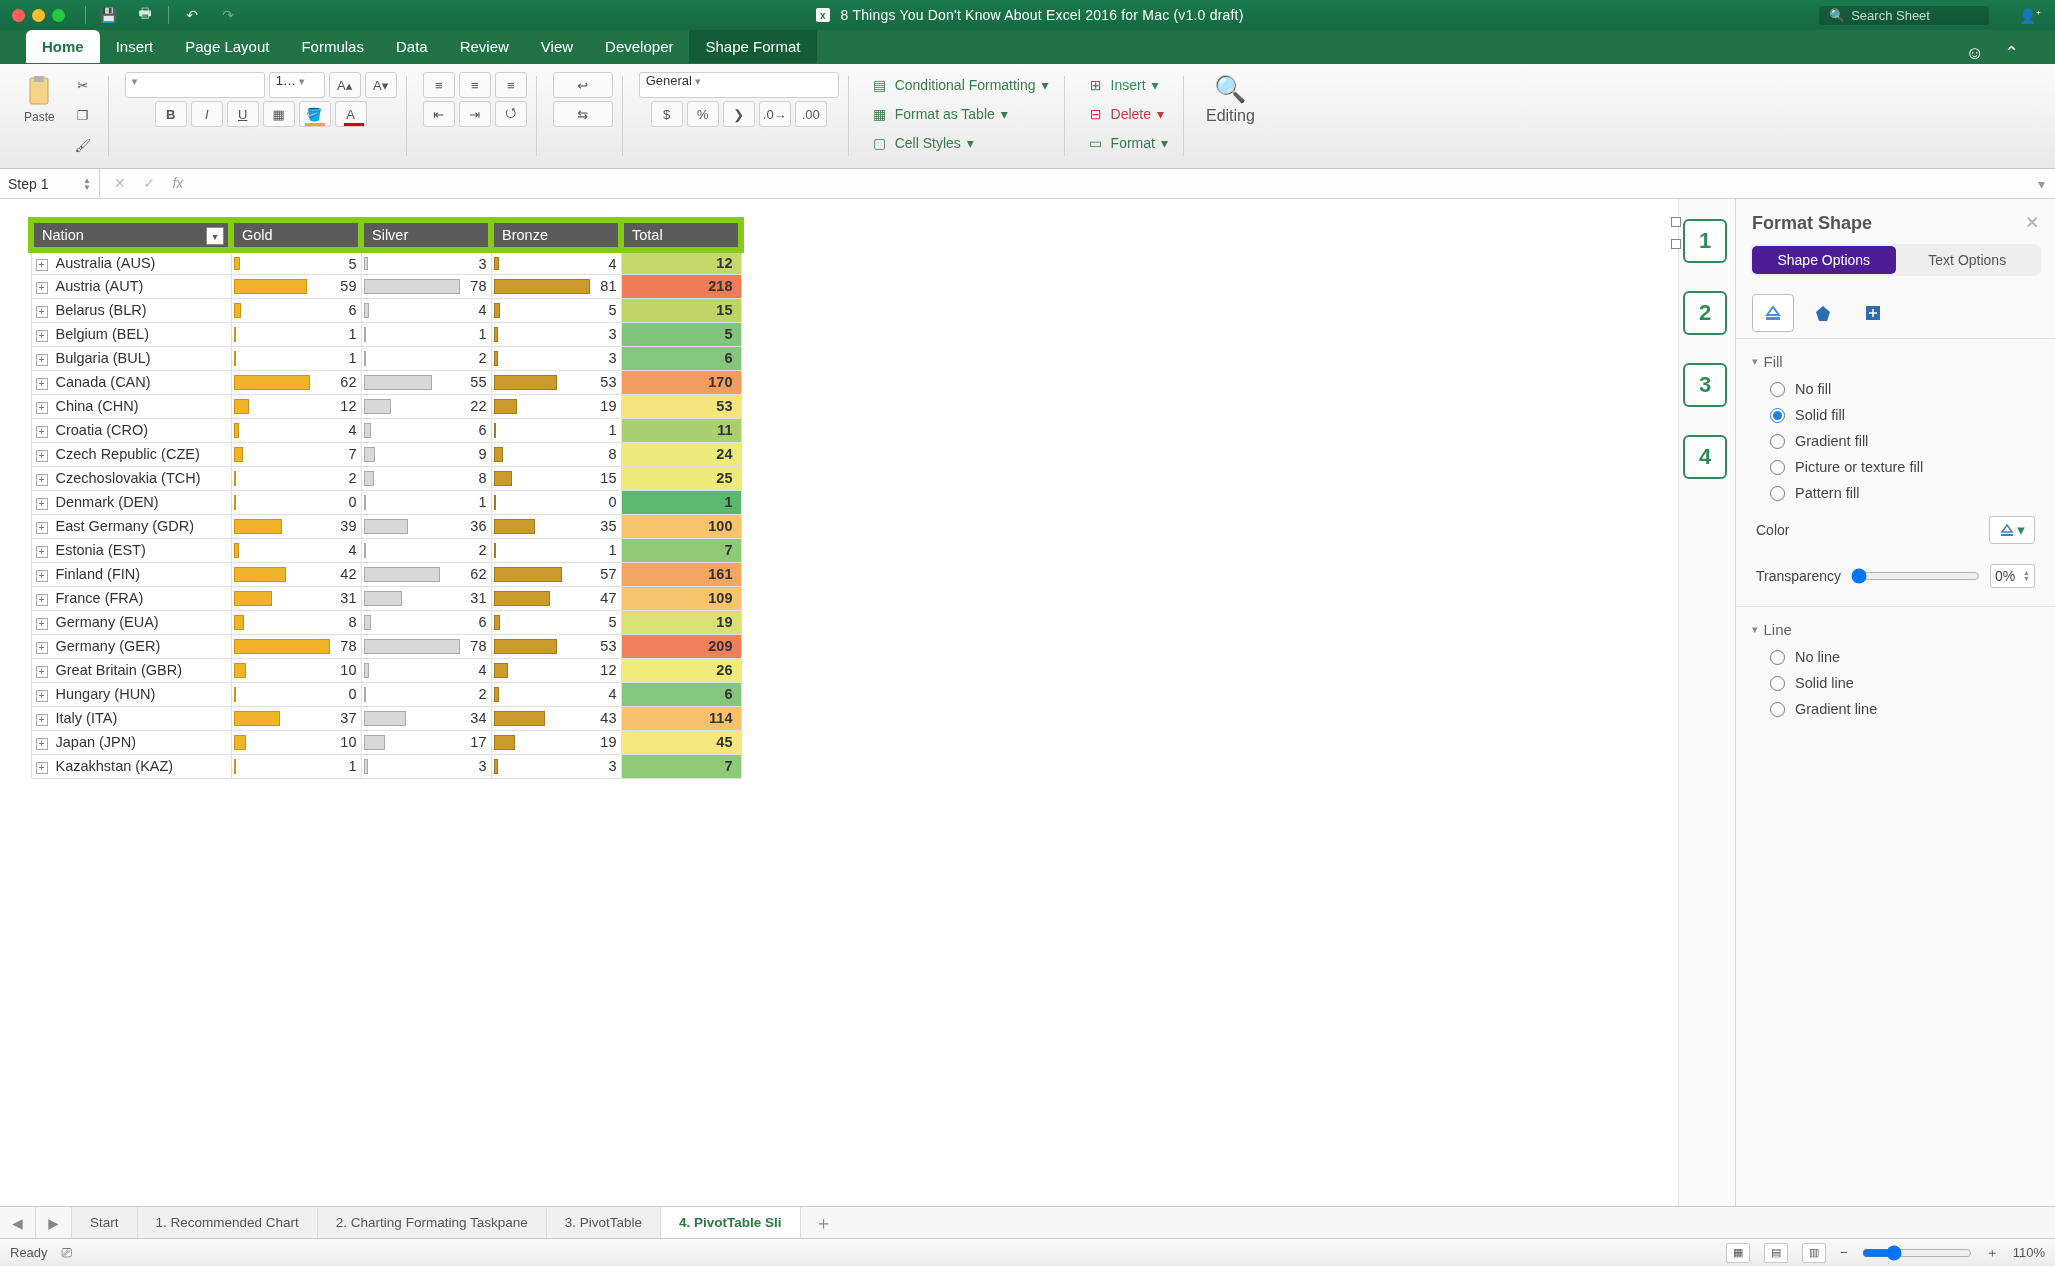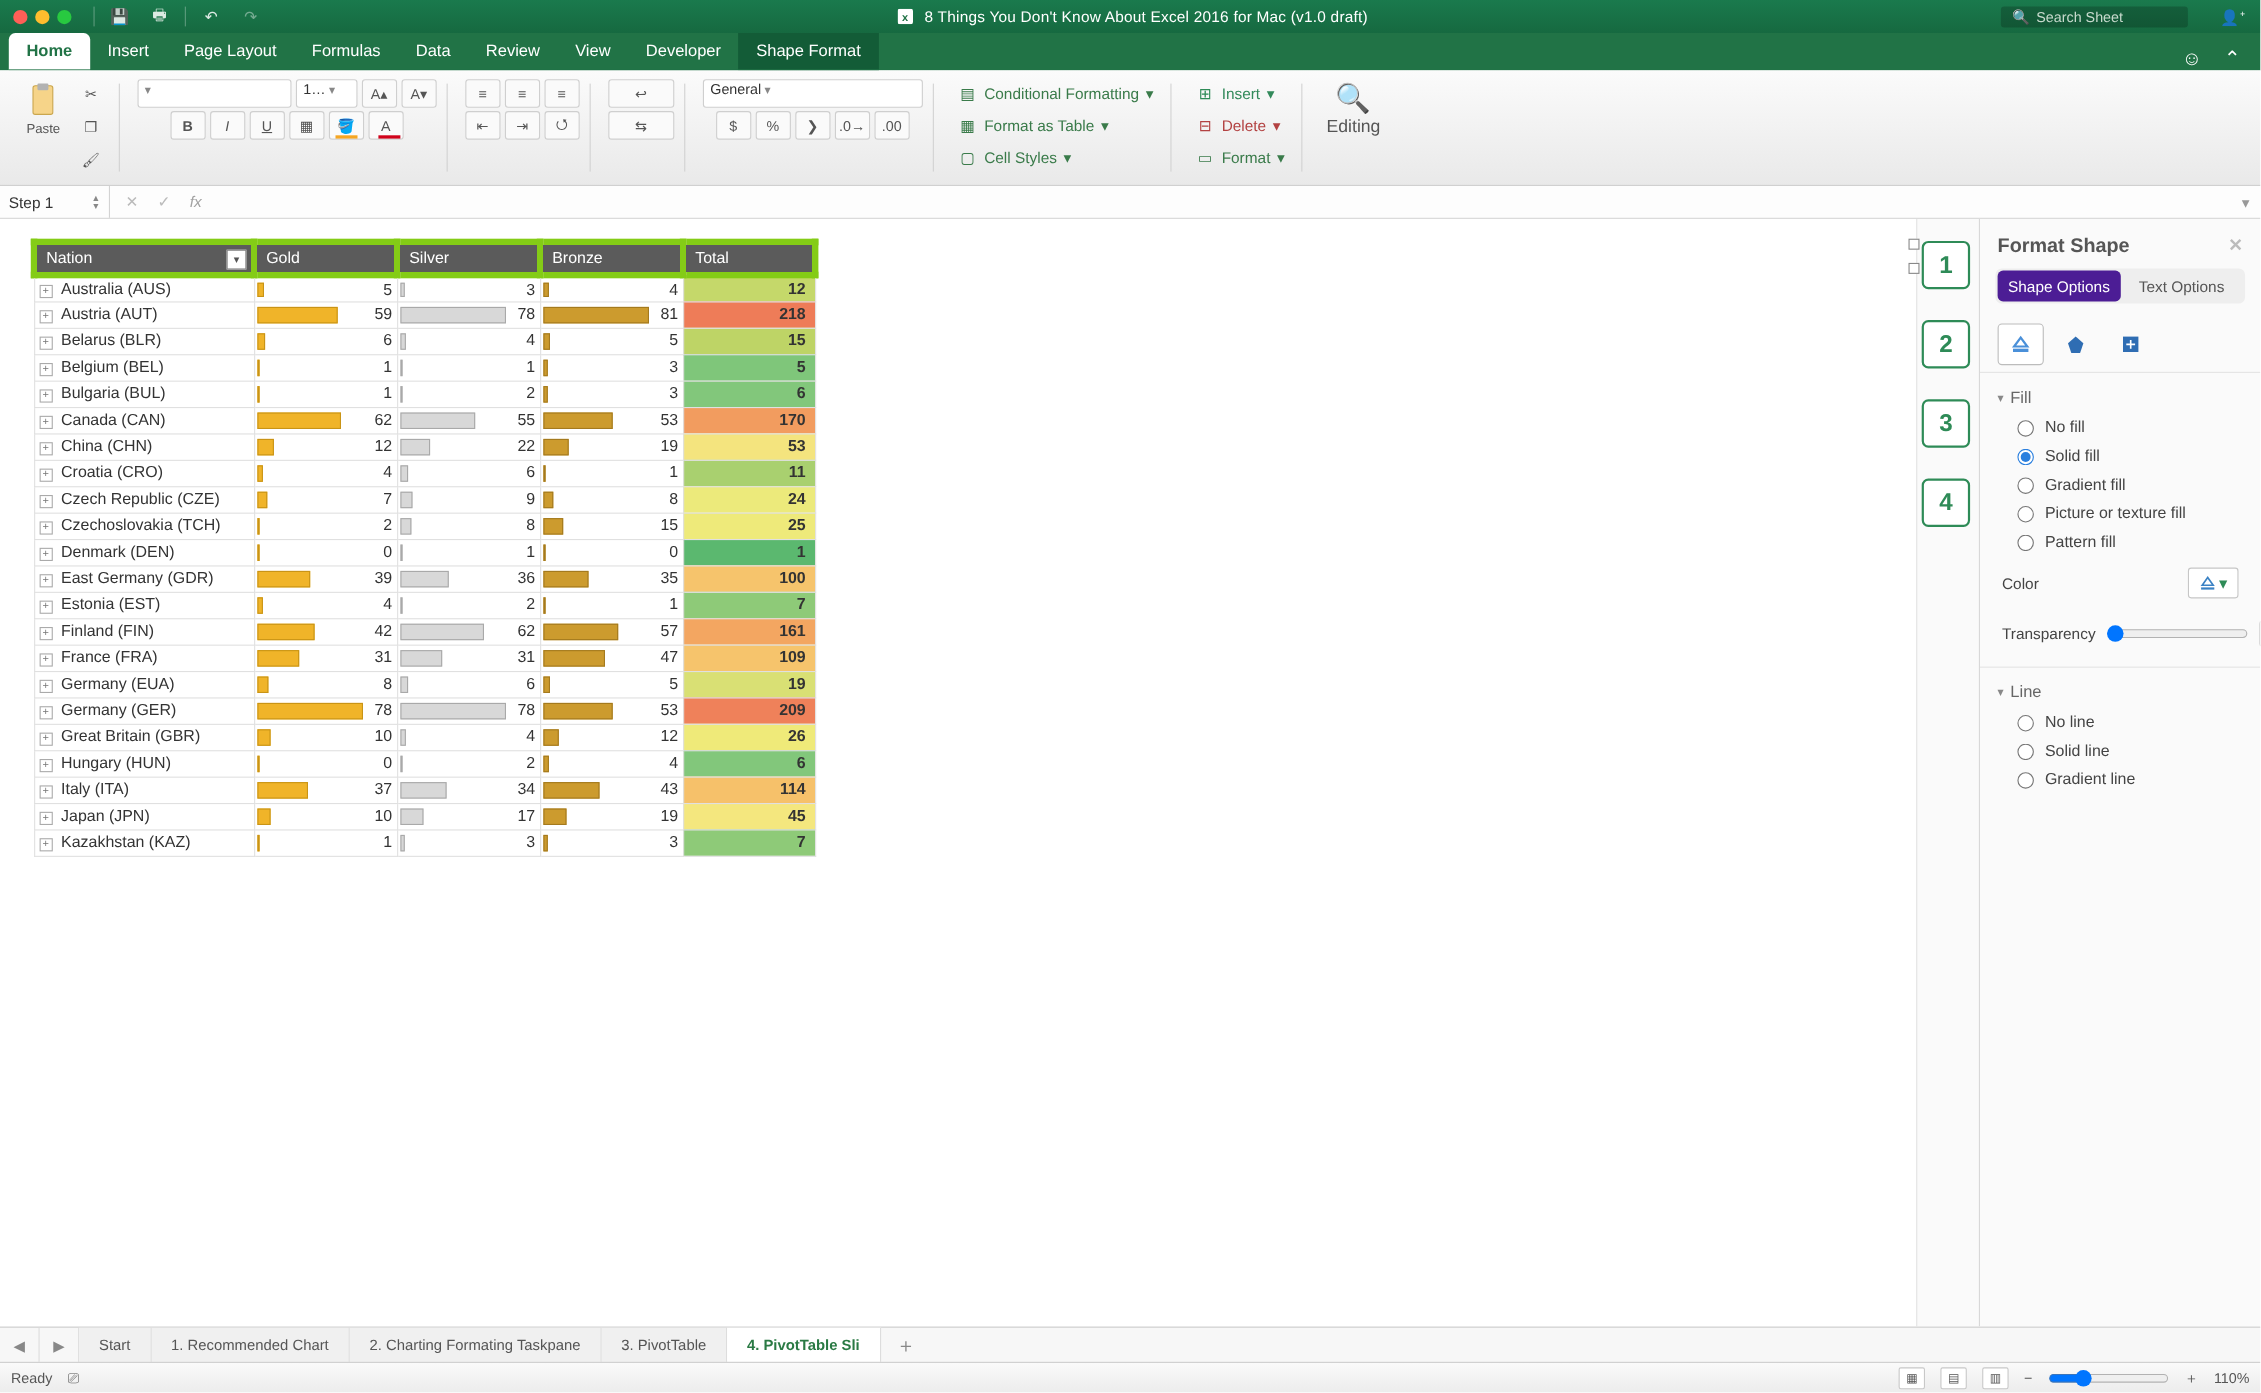--- a/index.html
+++ b/index.html
@@ -21,21 +21,21 @@
 .titlebar .divider { width: 1px; height: 18px; background: rgba(255,255,255,.3); }
 .titlebar .title { flex: 1; text-align: center; font-size: 14px; font-weight: 500; letter-spacing: .2px; }
 .titlebar .title svg { vertical-align: -2px; margin-right: 6px; }
 .titlebar .search { display: flex; align-items: center; gap: 6px; background: rgba(0,0,0,.2); border-radius: 3px; padding: 2px 10px; width: 170px; font-size: 13px; color: #d9e8df; }
 .titlebar input { background: transparent; border: none; outline: none; color: #fff; width: 100%; font-size: 13px; }
 .titlebar input::placeholder { color: #c7dacd; }
 
 
 .tabbar {
   background: #217346;
-  display: flex; align-items: flex-end; padding: 0 8px; height: 34px;
+  display: flex; align-items: flex-end; padding: 0 26px; height: 34px;
 }
 .tabbar .tab { padding: 8px 16px 8px; font-size: 15px; color: #fff; cursor: pointer; border-bottom: 1px solid #217346; }
 .tabbar .tab.active { background: #fff; color: #217346; border-radius: 6px 6px 0 0; font-weight: 600; }
 .tabbar .tab.contextual { background: #135c37; }
 .tabbar .flexspace { flex: 1; }
 .tabbar .rightctl { color: #fff; font-size: 18px; padding: 0 10px; }
 
 
 .ribbon { background: linear-gradient(#fbfbfb,#e9e9e9); border-bottom: 1px solid #c6c6c6; padding: 6px 8px; display: flex; gap: 6px; }
 .rgroup { display: flex; flex-direction: column; align-items: center; gap: 3px; padding: 2px 10px 4px; position: relative; }
@@ -80,21 +80,21 @@
 .total { width:120px; text-align:right; padding-right:8px !important; font-weight:700; }
 
 
 .steps { width:56px; padding:20px 4px; }
 .stepbox { width:44px; height:44px; border:2px solid #2e8b57; border-radius:6px; display:flex; align-items:center; justify-content:center; font-size:22px; color:#2e8b57; font-weight:600; margin-bottom:28px; background:#fff; position:relative; }
 .stepbox.selected::before, .stepbox.selected::after { content:""; position:absolute; width:8px; height:8px; border:1px solid #888; background:#fff; }
 .stepbox.selected::before { left:-14px; top:18px; }
 .stepbox.selected::after { left:-14px; top:-4px; }
 
 
-.pane { width:256px; border-left:1px solid #d8d8d8; background:#fafafa; display:flex; flex-direction:column; }
+.pane { width:320px; border-left:1px solid #d8d8d8; background:#fafafa; display:flex; flex-direction:column; }
 .pane .phdr { padding:14px 16px 10px; font-size:18px; font-weight:600; color:#555; display:flex; justify-content:space-between; }
 .pane .phdr .closep { color:#bbb; font-size:16px; }
 .pane .pillwrap { margin:0 14px 8px; background:#eee; border-radius:6px; display:flex; padding:2px; }
 .pane .pill { flex:1; text-align:center; padding:6px 4px; font-size:14px; border-radius:5px; color:#555; }
 .pane .pill.active { background:#4c1d95; color:#fff; }
 .pane .iconrow { display:flex; gap:8px; padding:10px 16px 6px; }
 .pane .iconrow .picon { width:42px; height:38px; border:1px solid transparent; border-radius:4px; display:flex; align-items:center; justify-content:center; font-size:18px; }
 .pane .iconrow .picon.active { border-color:#bcbcbc; background:#fff; }
 .pane hr { border:none; border-top:1px solid #e3e3e3; }
 .pane .section { padding:8px 16px; }

